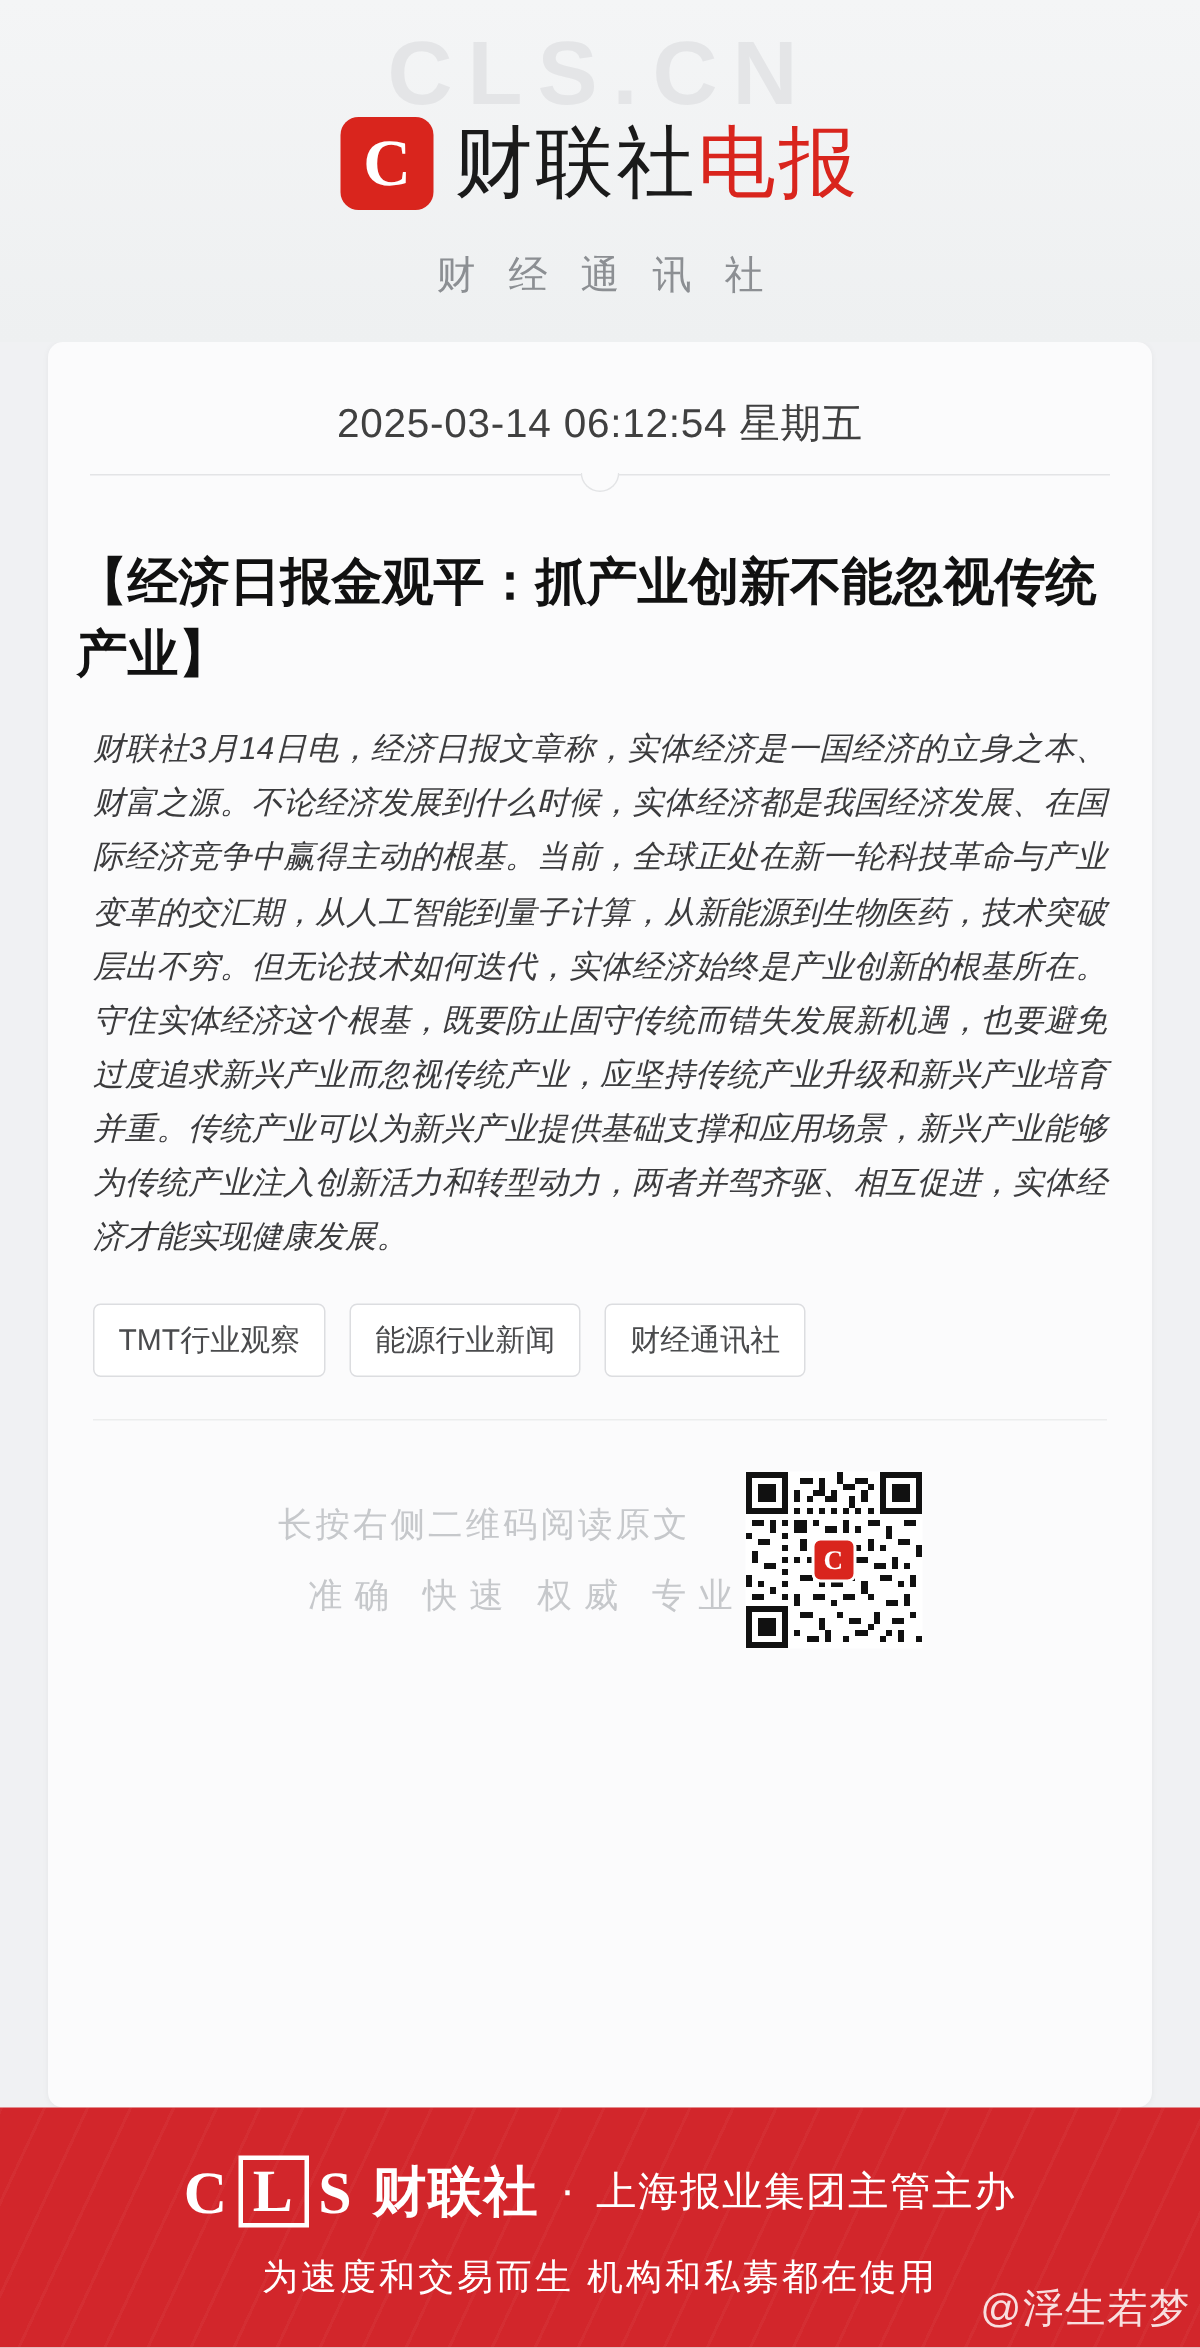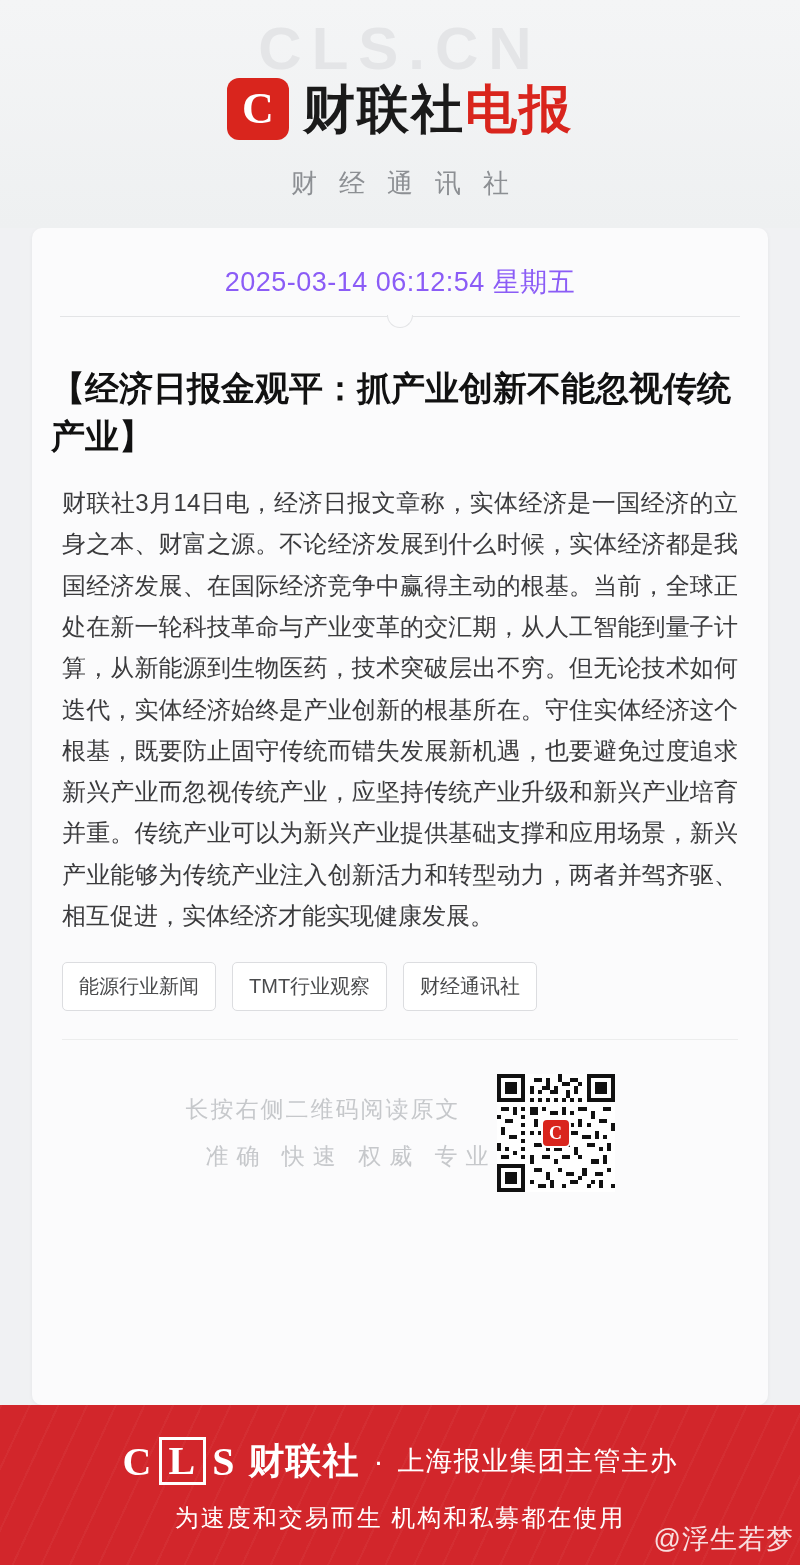--- a/index.html
+++ b/index.html
@@ -61,21 +61,21 @@
     color: #fff;
     font-size: 44px;
     font-weight: bold;
     line-height: 62px;
     text-align: center;
     font-family: "Liberation Serif", serif;
     margin-right: 14px;
   }
   .brand-name {
     font-size: 52px;
-    font-weight: bold;
+    font-weight: normal;
     color: #1a1a1a;
     letter-spacing: 2px;
     line-height: 1;
   }
   .brand-name .red {
     color: #d9251d;
   }
   .brand-sub {
     position: absolute;
     top: 166px;
@@ -101,21 +101,21 @@
     overflow: hidden;
   }
 
   .datetime-wrap {
     position: relative;
     padding: 36px 0 22px 0;
     text-align: center;
   }
   .datetime {
     font-size: 27px;
-    color: #8b5cf6;
+    color: #404040;
     font-family: "Liberation Sans", sans-serif;
     letter-spacing: 0.5px;
   }
   .divider {
     position: relative;
     height: 1px;
     background: #e3e4e6;
     margin: 16px 28px 0 28px;
   }
   .divider:after {
@@ -138,25 +138,26 @@
     padding: 26px 30px 6px 19px;
     font-size: 34px;
     line-height: 1.4;
     font-weight: bold;
     color: #111;
     font-family: "Liberation Serif", "DejaVu Serif", serif;
   }
 
   .body-text {
     padding: 16px 30px 0 30px;
-    font-size: 24px;
+    font-size: 21px;
     line-height: 1.72;
     color: #3b3b3d;
     text-align: justify;
     font-family: "Liberation Sans", sans-serif;
+    font-style: italic;
   }
 
   .tags {
     display: flex;
     gap: 16px;
     padding: 26px 30px 0 30px;
     flex-wrap: wrap;
   }
   .tag {
     border: 1px solid #dcdde0;
@@ -308,22 +309,22 @@
     <div class="datetime-wrap">
       <div class="datetime">2025-03-14 06:12:54 星期五</div>
       <div class="divider"></div>
     </div>
 
     <div class="title">【经济日报金观平：抓产业创新不能忽视传统产业】</div>
 
     <div class="body-text">财联社3月14日电，经济日报文章称，实体经济是一国经济的立身之本、财富之源。不论经济发展到什么时候，实体经济都是我国经济发展、在国际经济竞争中赢得主动的根基。当前，全球正处在新一轮科技革命与产业变革的交汇期，从人工智能到量子计算，从新能源到生物医药，技术突破层出不穷。但无论技术如何迭代，实体经济始终是产业创新的根基所在。守住实体经济这个根基，既要防止固守传统而错失发展新机遇，也要避免过度追求新兴产业而忽视传统产业，应坚持传统产业升级和新兴产业培育并重。传统产业可以为新兴产业提供基础支撑和应用场景，新兴产业能够为传统产业注入创新活力和转型动力，两者并驾齐驱、相互促进，实体经济才能实现健康发展。</div>
 
     <div class="tags">
+      <div class="tag">TMT行业观察</div>
       <div class="tag">能源行业新闻</div>
-      <div class="tag">TMT行业观察</div>
       <div class="tag">财经通讯社</div>
     </div>
 
     <div class="card-sep"></div>
 
     <div class="footer-area">
       <div class="footer-texts">
         <div class="footer-line1">长按右侧二维码阅读原文</div>
         <div class="footer-line2">准确 快速 权威 专业</div>
       </div>

